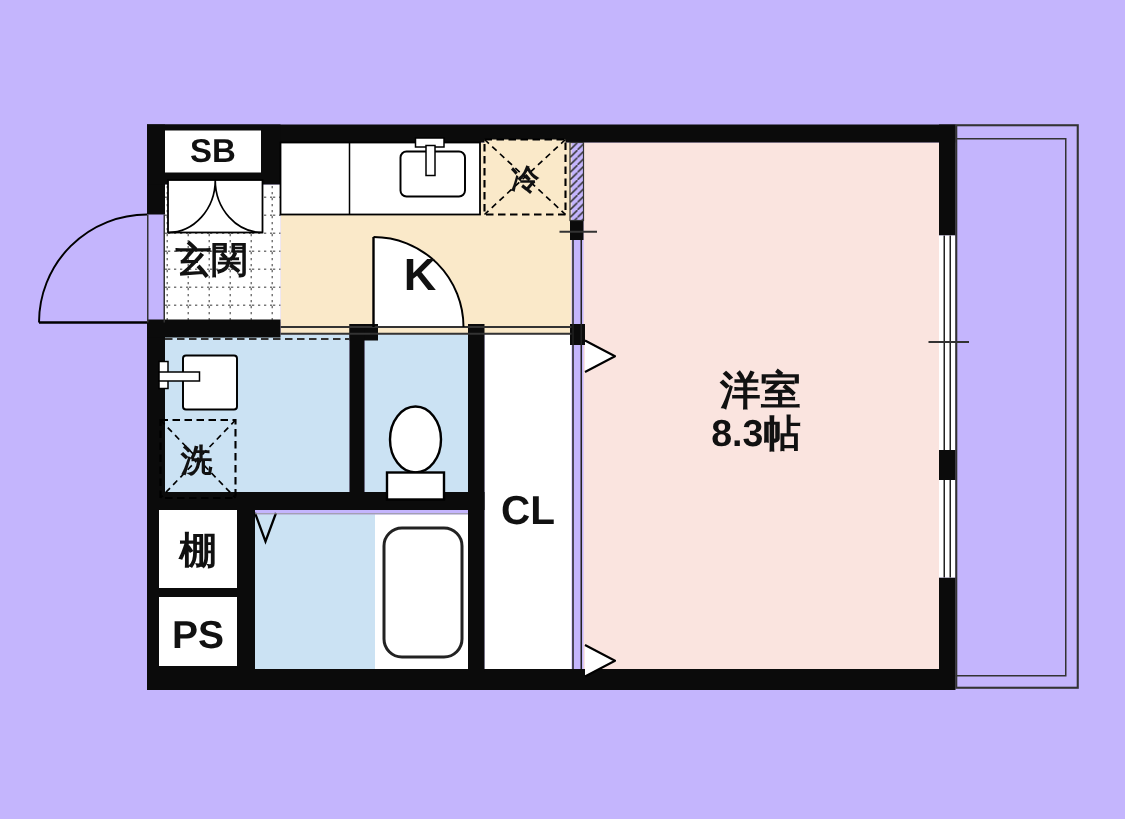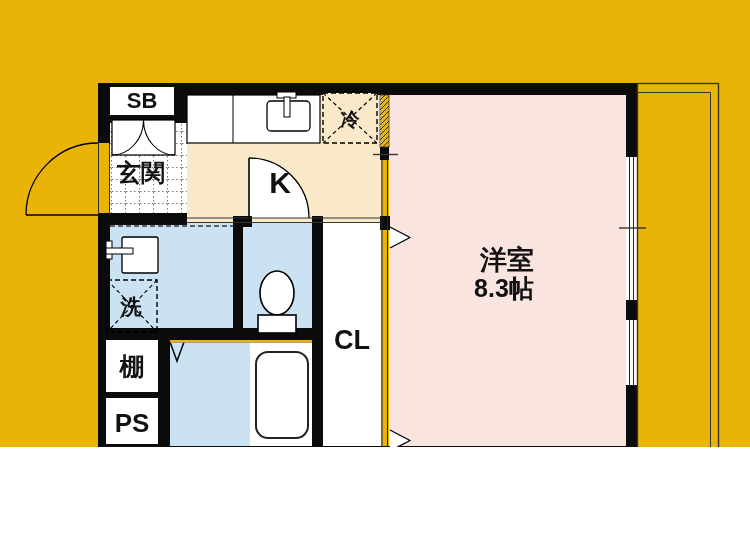--- a/index.html
+++ b/index.html
@@ -1,16 +1,16 @@
 <!DOCTYPE html>
 <html><head>
 <meta charset="utf-8">
 <style>
   html,body{margin:0;padding:0;background:#fff;}
-  .stage{position:relative;width:750px;height:447px;background:#eab308;overflow:hidden;}
+  .stage{position:relative;width:750px;height:546px;background:#c4b5fd;overflow:hidden;}
   svg text{font-family:"Liberation Sans","DejaVu Sans",sans-serif;font-weight:600;fill:#111;}
 </style>
 </head>
 <body>
 
 <div class="stage">
 <svg width="750" height="550" viewBox="0 0 750 550">
   <defs>
     <pattern id="tilePat" width="14" height="12" patternUnits="userSpaceOnUse">
       <path d="M0 11.5 H14 M13.5 0 V12" stroke="#777" stroke-width="1" stroke-dasharray="1.5,2.5" fill="none"></path>

